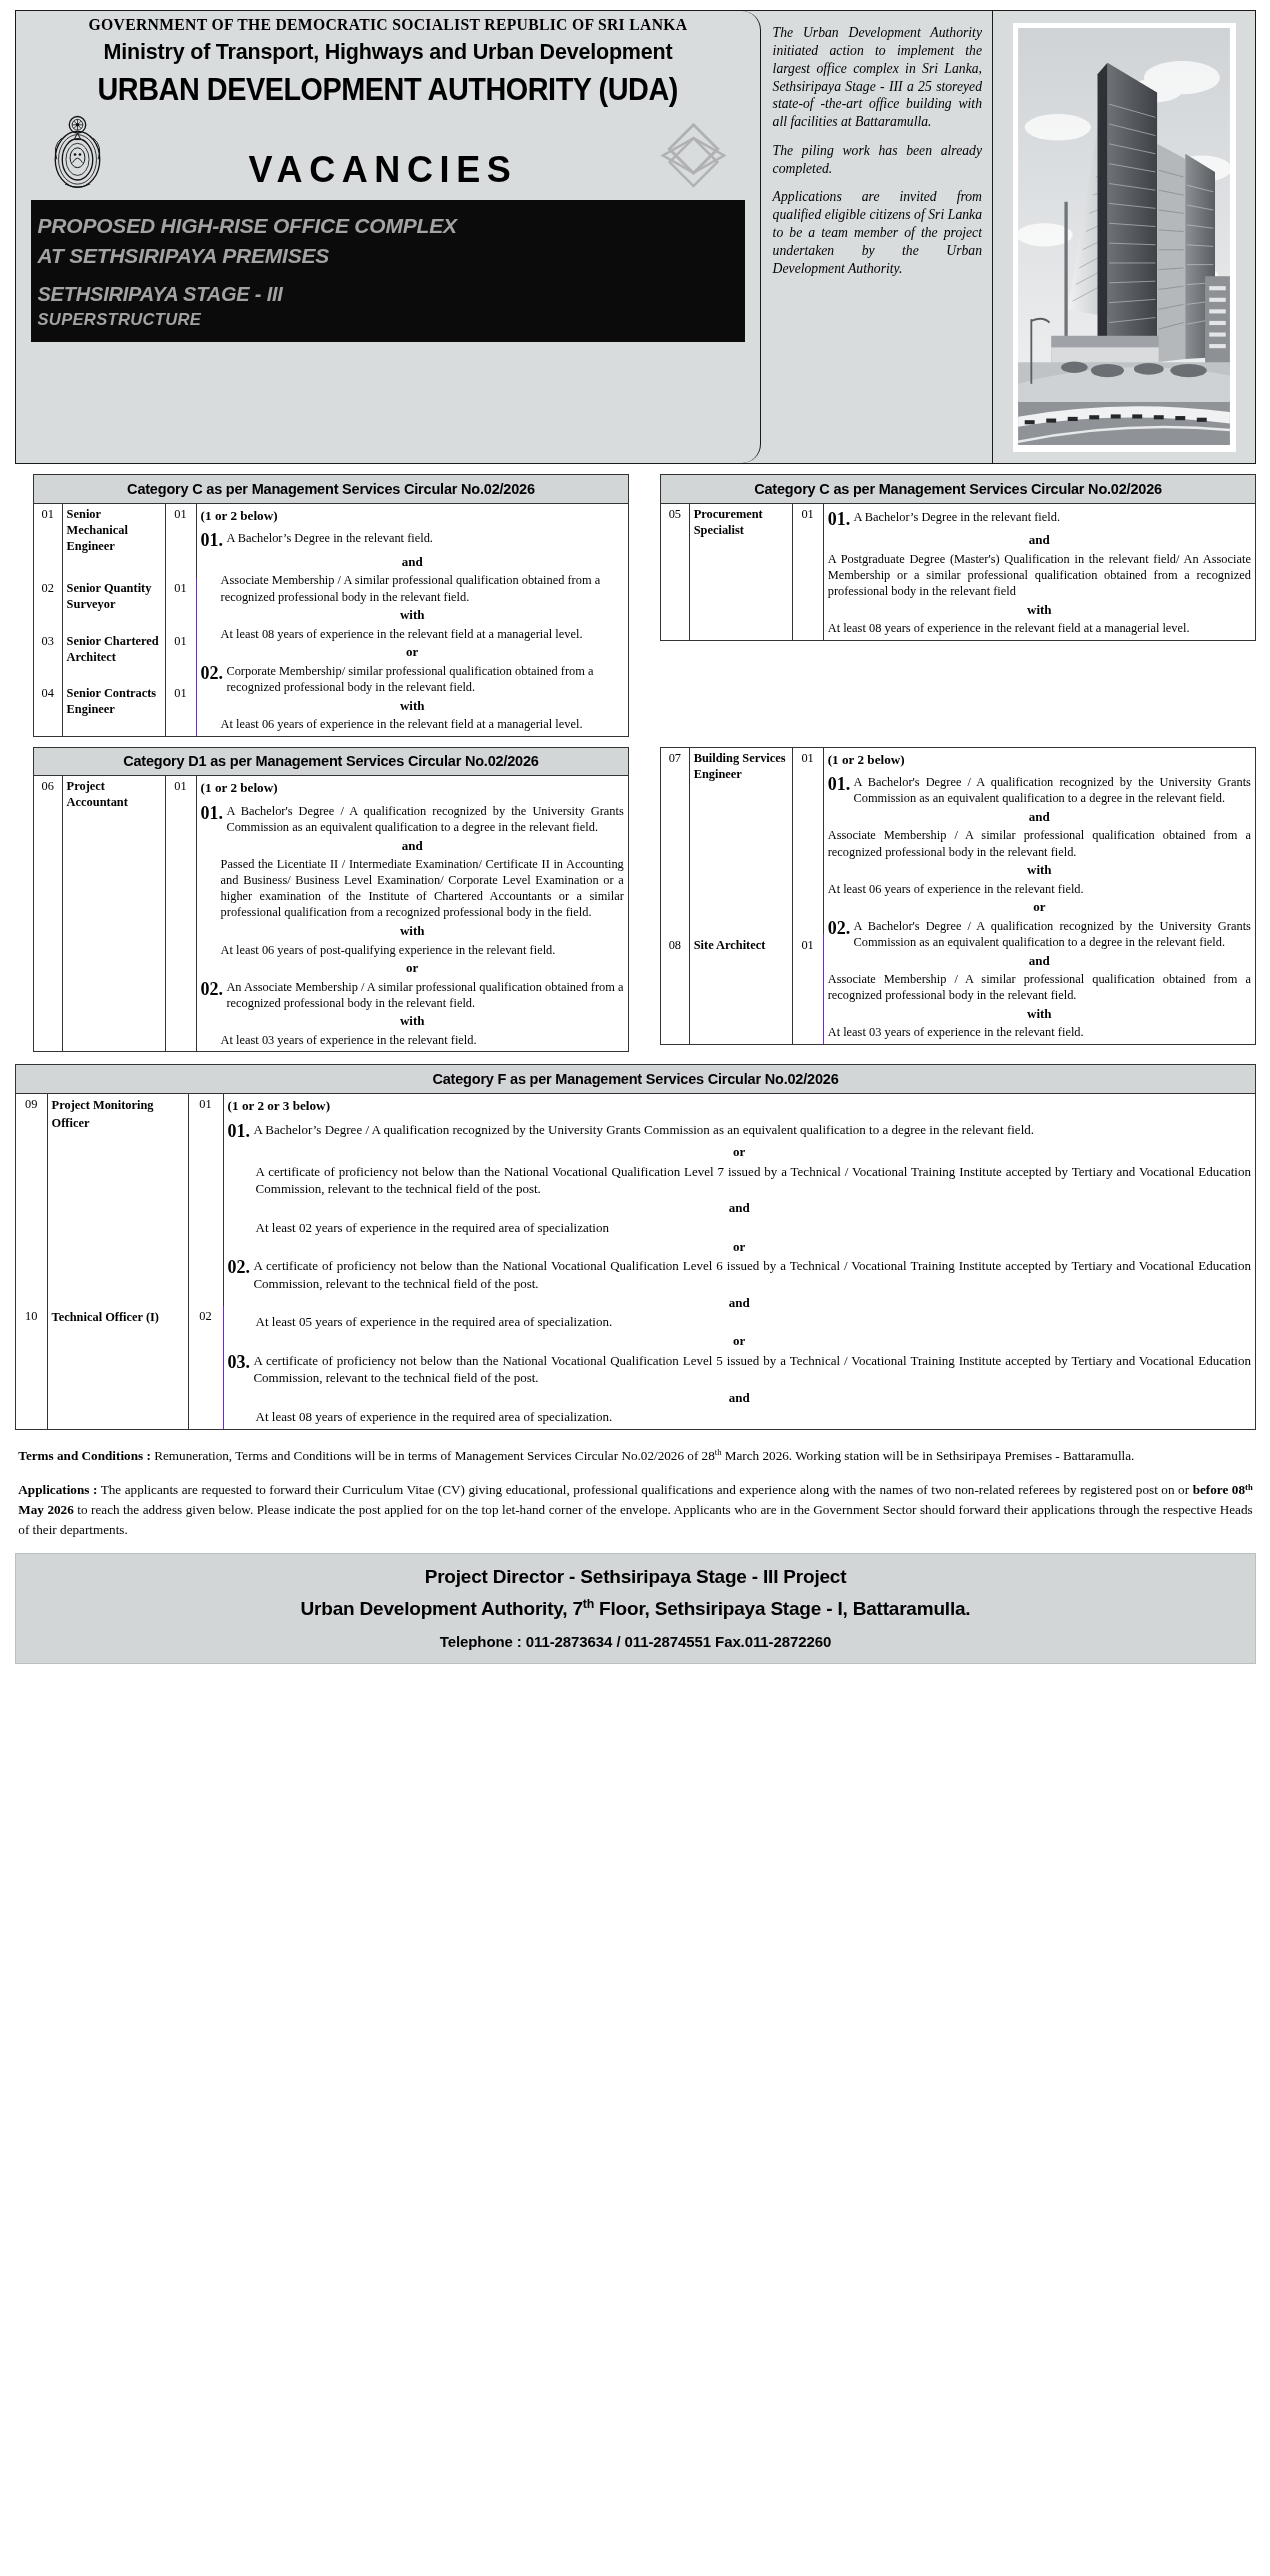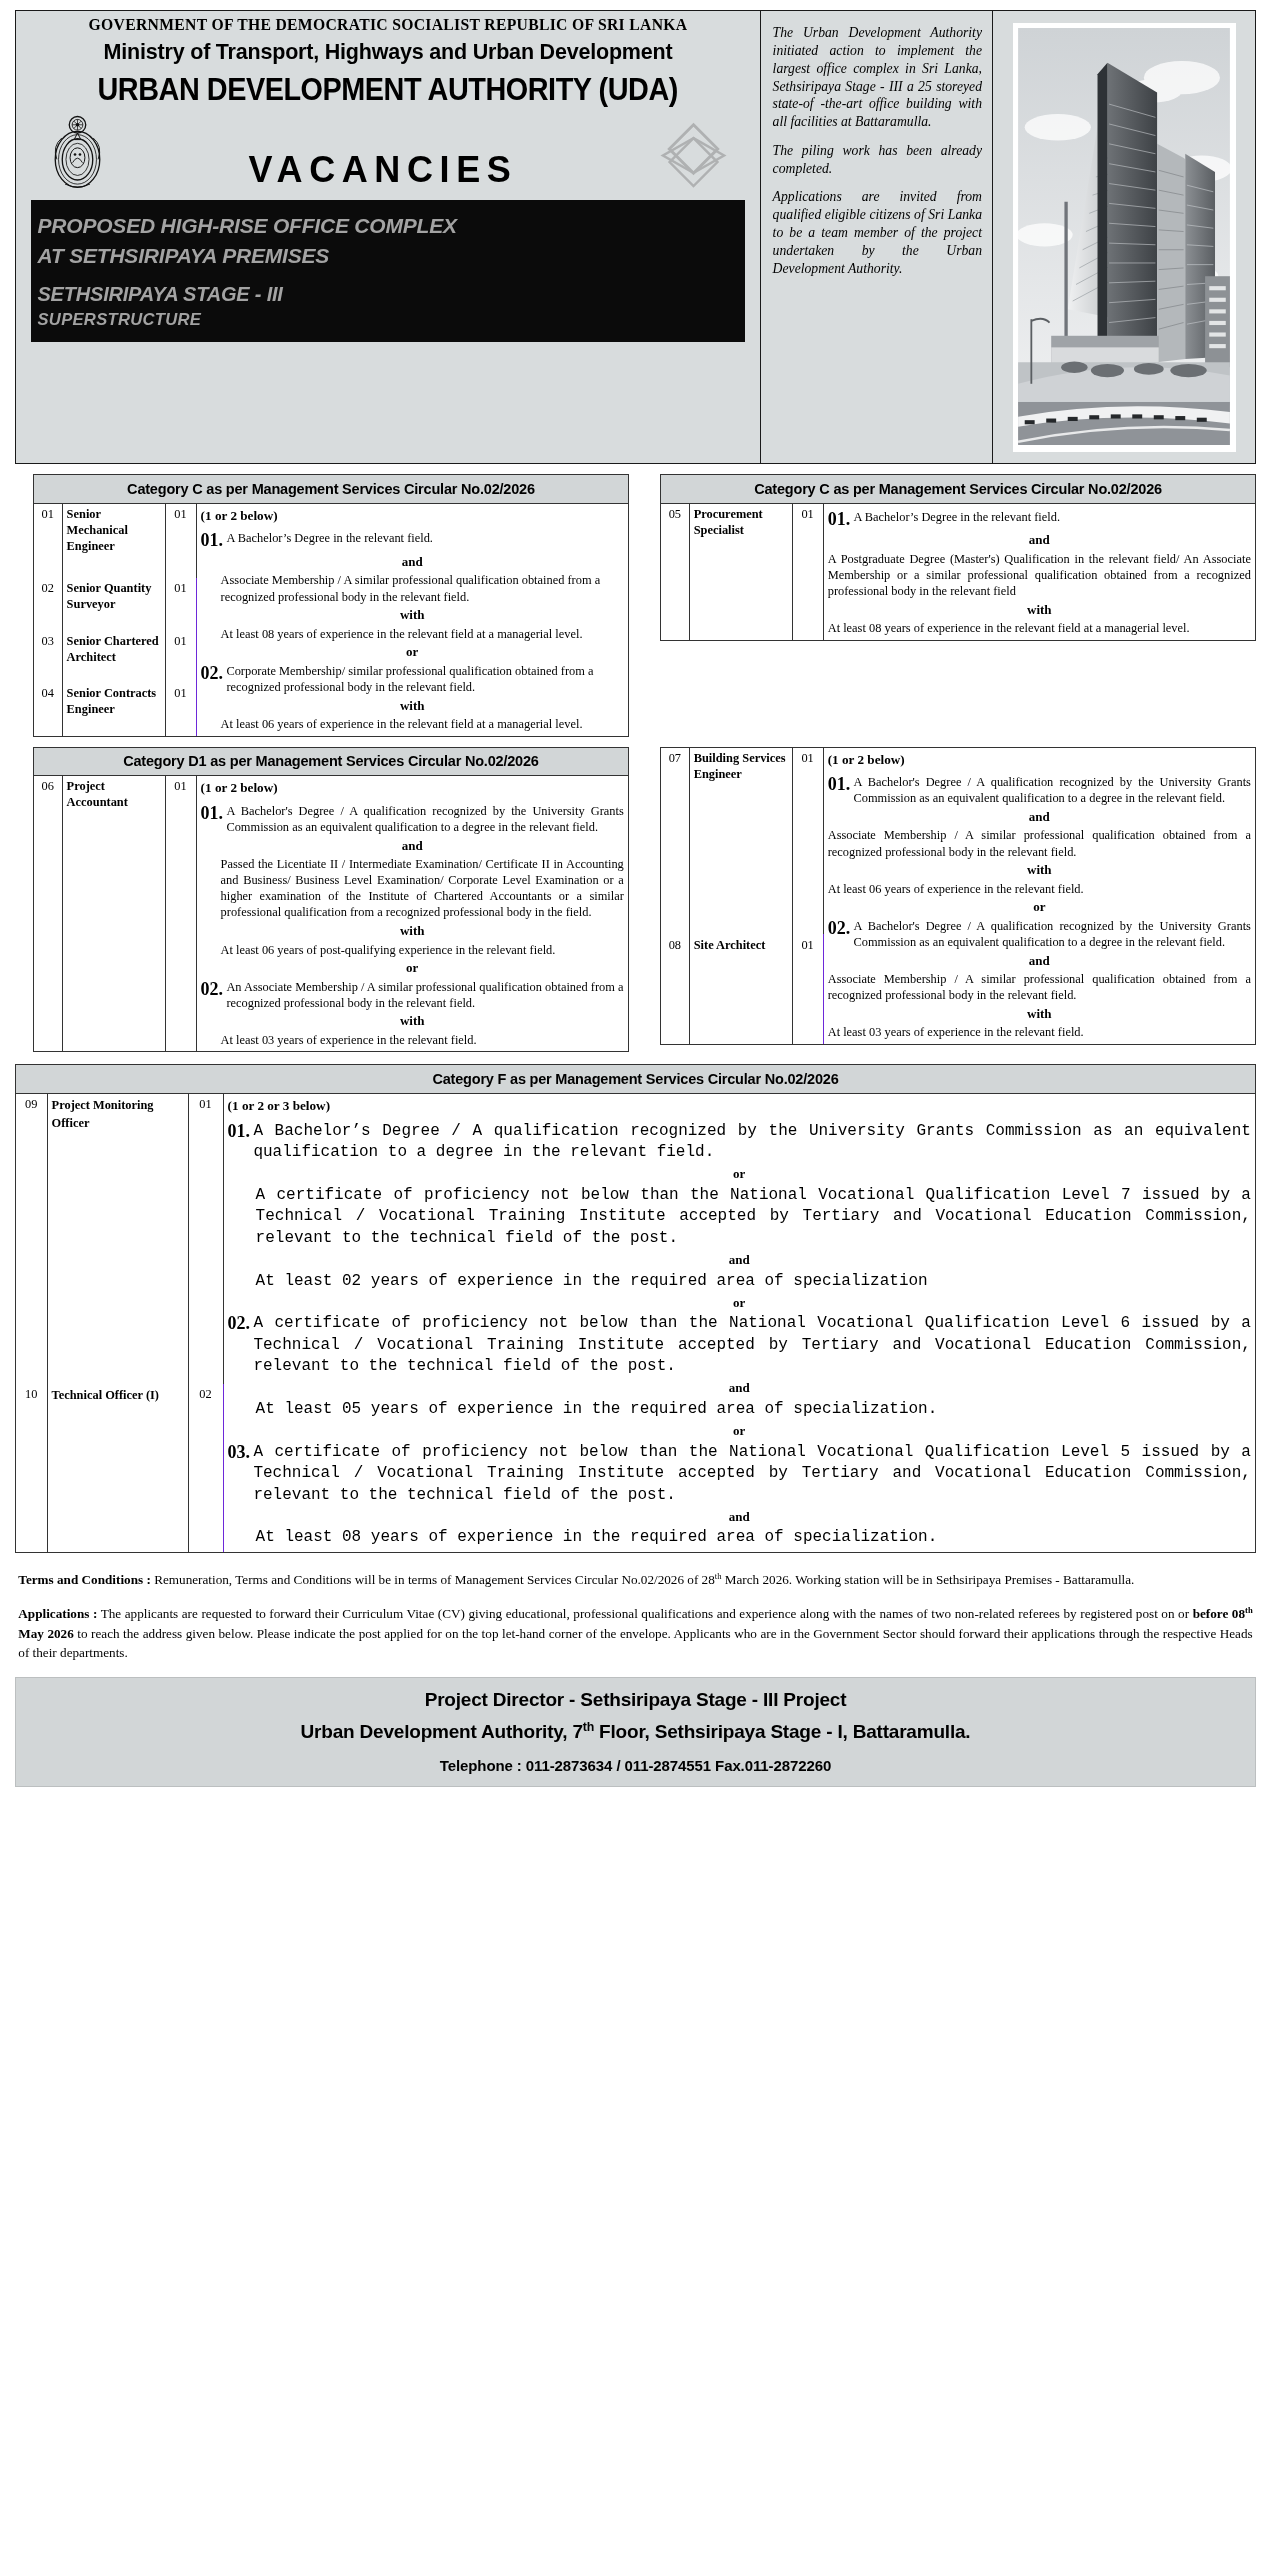--- a/index.html
+++ b/index.html
@@ -8,21 +8,21 @@
     width:1271px; height:2576px;
     background:#ffffff;
     font-family:"Liberation Serif", serif;
     color:#000;
     position:relative;
   }
   .page { width:1271px; padding:10px 15px 8.3px 15px; }
 
   
   .header-box { border:1.7px solid #1a1a1a; display:flex; background:#d8dcdd; }
-  .hdr-left { width:745px; border-right:1.7px solid #1a1a1a; background:#d8dcdd; }
+  .hdr-left { width:745px; border-right:1.7px solid #1a1a1a; background:#d8dcdd;border-radius:19px; }
   .hdr-left-inner { padding:5px 8.3px 0 8.3px; }
   .gov-line { text-align:center; font-weight:bold; font-size:15.7px; letter-spacing:0.3px;
               line-height:1.18; font-family:"Liberation Serif", serif; }
   .ministry { text-align:center; font-family:"Liberation Sans", sans-serif;
               font-weight:bold; font-size:21.5px; margin-top:5px; letter-spacing:-0.2px; }
   .uda-title { text-align:center; font-family:"Liberation Sans", sans-serif;
                font-weight:bold; font-size:31px; margin-top:7.4px; letter-spacing:-0.5px;
                transform:scaleX(.93); transform-origin:center; }
   .vac-row { display:flex; align-items:flex-end; justify-content:space-between;
              padding:3.3px 23px 5px 23px; height:88px; }
@@ -77,21 +77,21 @@
   .sub.nomargin { margin-left:0; }
   .conj { text-align:center; font-weight:bold; font-size:13px; margin:2.5px 0; }
   .jy { text-align:justify; }
 
   
   .fullbox { margin-top:12px; border:1.7px solid #333; }
   .f-no   { width:31px; text-align:center; font-size:13.2px; }
   .f-post { width:141px; font-weight:bold; font-size:13.2px; line-height:1.4; }
   .f-cnt  { width:35px; text-align:center; font-size:13.2px; }
   .f-body { padding:4.1px 10px 7.4px 8.3px; }
-  .f-body .opttxt, .f-body .sub { font-size:16px; line-height:1.35;font-family:Liberation Mono, monospace; }
+  .f-body .opttxt, .f-body .sub { font-size:13px; line-height:1.35; }
   .f-sub { margin-left:28px; }
 
   
   .terms { margin-top:16.6px; font-size:13.2px; line-height:1.48; text-align:justify;
            padding:0 3.3px; }
   .terms b { font-weight:bold; }
   .terms p { margin:0 0 14px 0; }
   sup { font-size:.65em; vertical-align:super; }
 
   .addr { margin-top:6.6px; background:#d2d6d7; border:0.8px solid #bcbfc0;

